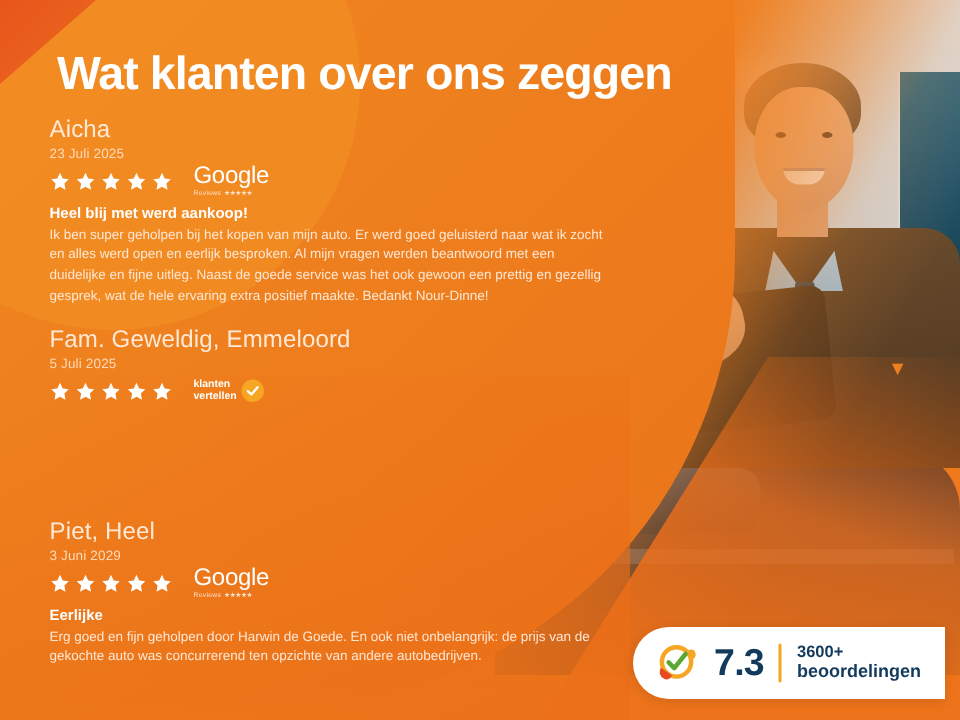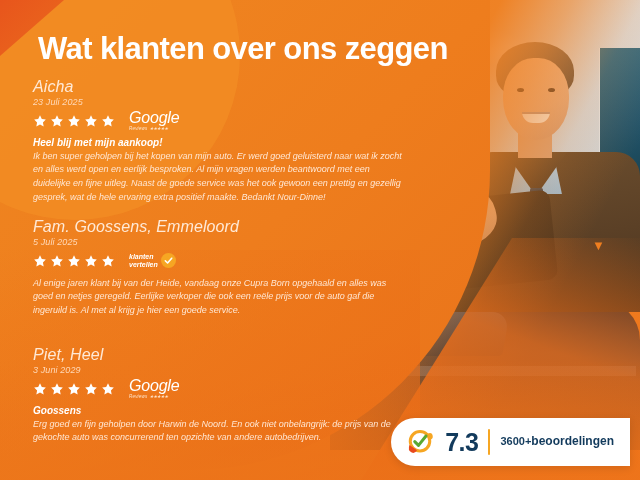--- a/index.html
+++ b/index.html
@@ -221,21 +221,20 @@
     font-weight: 700;
     letter-spacing: -.6px;
     white-space: nowrap;
   }
 
   .review {
     position: absolute;
     left: 33px;
     width: 372px;
     color: #ffffff;
-    font-style: italic;
   }
   .rev1 { top: 78px; }
   .rev2 { top: 218px; }
   .rev3 { top: 346px; }
 
   .rev-name {
     font-size: 16px;
     font-weight: 400;
     color: #ffe9d6;
     line-height: 1.1;
@@ -341,21 +340,21 @@
     font-weight: 700;
     color: #123a5c;
     letter-spacing: -.5px;
   }
   .pill-sep {
     width: 2px; height: 26px;
     background: #f6a623;
     border-radius: 2px;
   }
   .pill-text {
-    display: flex; flex-direction: row;
+    display: flex; flex-direction: column;
     line-height: 1.16;
     color: #123a5c;
   }
   .pill-count { font-size: 11px; font-weight: 700; }
   .pill-label { font-size: 12px; font-weight: 700; }
 </style>
 </head>
 <body>
 
 <div id="banner">
@@ -432,26 +431,26 @@
             </span>
         </div>
         <div class="badge-google">
           <span class="g-word">Google</span>
           <span class="g-sub">
             <span>Reviews</span>
             <span class="g-mini-stars">★★★★★</span>
           </span>
         </div>
       </div>
-      <div class="rev-title">Heel blij met mijn aankoop!</div>
+      <div class="rev-title">Heel blij met werd aankoop!</div>
       <div class="rev-body">Ik ben super geholpen bij het kopen van mijn auto. Er werd goed geluisterd naar wat ik zocht en alles werd open en eerlijk besproken. Al mijn vragen werden beantwoord met een duidelijke en fijne uitleg. Naast de goede service was het ook gewoon een prettig en gezellig gesprek, wat de hele ervaring extra positief maakte. Bedankt Nour-Dinne!</div>
     </div>
 
     <div class="review rev2">
-      <div class="rev-name">Fam. Goossens, Emmeloord</div>
+      <div class="rev-name">Fam. Geweldig, Emmeloord</div>
       <div class="rev-date">5 Juli 2025</div>
       <div class="rev-meta">
         <div class="stars">
           <span class="star">
               <svg width="14" height="14" viewBox="0 0 24 24">
                 <polygon points="12,2 15.1,8.6 22,9.5 17,14.4 18.3,21.5 12,18.1 5.7,21.5 7,14.4 2,9.5 8.9,8.6" fill="#ffffff"></polygon>
               </svg>
             </span>
           <span class="star">
               <svg width="14" height="14" viewBox="0 0 24 24">
@@ -479,21 +478,20 @@
             <span>klanten</span>
             <span>vertellen</span>
           </span>
           <span class="kv-check">
             <svg width="11" height="11" viewBox="0 0 24 24">
                 <path d="M5 12.5 L10 17.5 L19 7" stroke="#ffffff" stroke-width="3.4" fill="none" stroke-linecap="round" stroke-linejoin="round"></path>
               </svg>
           </span>
         </div>
       </div>
-      <div class="rev-body">Al enige jaren klant bij van der Heide, vandaag onze Cupra Born opgehaald en alles was goed en netjes geregeld. Eerlijke verkoper die ook een reële prijs voor de auto gaf die ingeruild is. Al met al krijg je hier een goede service.</div>
     </div>
 
     <div class="review rev3">
       <div class="rev-name">Piet, Heel</div>
       <div class="rev-date">3 Juni 2029</div>
       <div class="rev-meta">
         <div class="stars">
           <span class="star">
               <svg width="14" height="14" viewBox="0 0 24 24">
                 <polygon points="12,2 15.1,8.6 22,9.5 17,14.4 18.3,21.5 12,18.1 5.7,21.5 7,14.4 2,9.5 8.9,8.6" fill="#ffffff"></polygon>
@@ -521,22 +519,22 @@
             </span>
         </div>
         <div class="badge-google">
           <span class="g-word">Google</span>
           <span class="g-sub">
             <span>Reviews</span>
             <span class="g-mini-stars">★★★★★</span>
           </span>
         </div>
       </div>
-      <div class="rev-title">Goossens</div>
-      <div class="rev-body">Erg goed en fijn geholpen door Harwin de Noord. En ook niet onbelangrijk: de prijs van de gekochte auto was concurrerend ten opzichte van andere autobedrijven.</div>
+      <div class="rev-title">Eerlijke</div>
+      <div class="rev-body">Erg goed en fijn geholpen door Harwin de Goede. En ook niet onbelangrijk: de prijs van de gekochte auto was concurrerend ten opzichte van andere autobedrijven.</div>
     </div>
 
     <div class="rating-pill">
       <span class="pill-logo">
         <svg width="30" height="30" viewBox="0 0 40 40">
           <circle cx="20" cy="19" r="13" fill="#ffffff" stroke="#f6a623" stroke-width="4"></circle>
           <path d="M6 24 Q3 31 9 34 Q13 36 16 31 Z" fill="#e8491e"></path>
           <path d="M30 9 Q36 6 37 12 Q37.5 17 32 17 Z" fill="#f6a623"></path>
           <path d="M13 19.5 L18 24.5 L28 12" stroke="#5aa832" stroke-width="4" fill="none" stroke-linecap="round" stroke-linejoin="round"></path>
         </svg>

